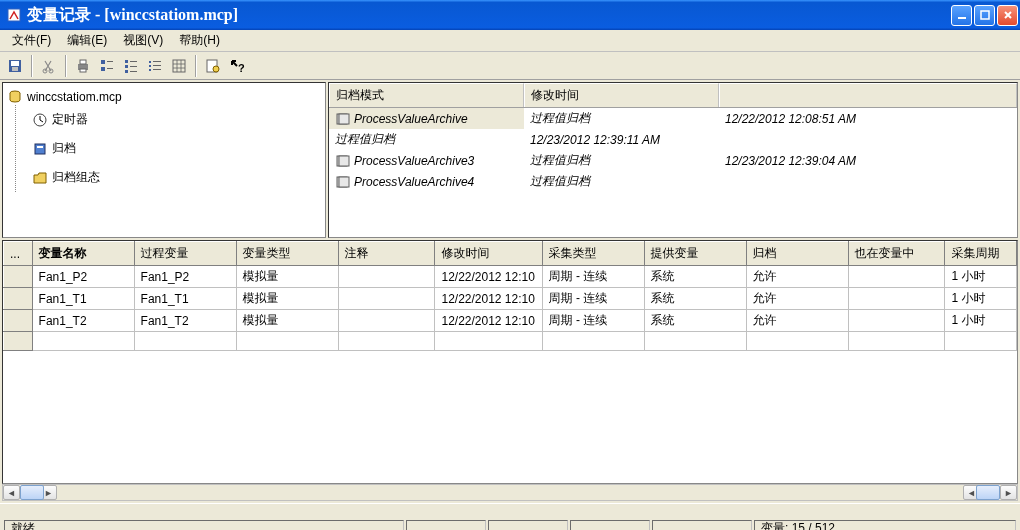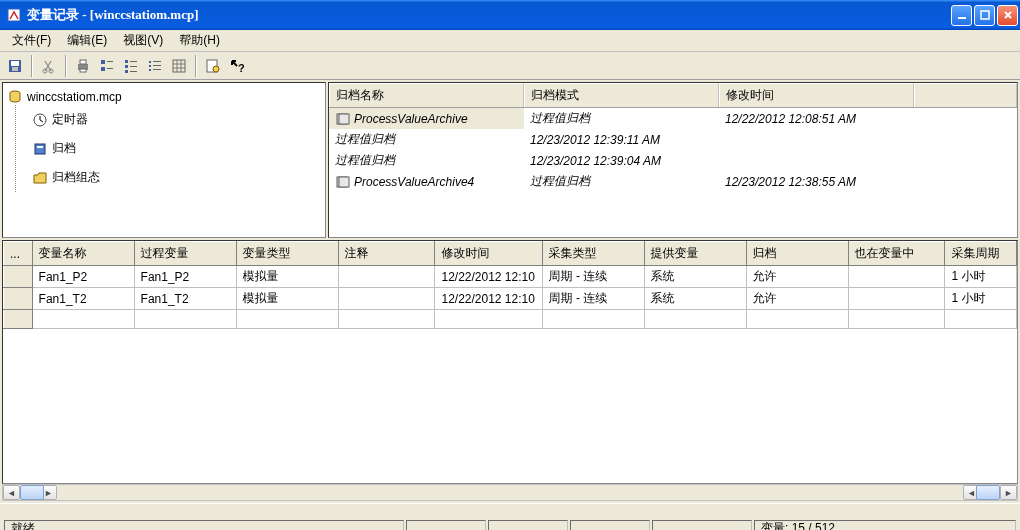--- a/index.html
+++ b/index.html
@@ -1,19 +1,19 @@
 <!DOCTYPE html>
 <html><head>
 <meta charset="utf-8">
 <style>
 * { box-sizing: border-box; margin: 0; padding: 0; }
 body { font-family: "SimSun", "宋体", Tahoma, sans-serif; font-size: 12px; background: #ece9d8; overflow: hidden; width: 1020px; height: 530px; }
 .titlebar { background: linear-gradient(to bottom, #3a95ff 0%, #0858d2 8%, #0a5de0 92%, #0442b5 100%); height: 30px; display: flex; align-items: center; color: white; padding: 0 2px 0 6px; }
 .titlebar .icon { width: 16px; height: 16px; margin-right: 5px; display: flex; align-items: center; justify-content: center; }
-.titlebar .title { flex: 1; font-weight: bold; font-size: 13px; font-family: "SimSun", Tahoma; }
+.titlebar .title { flex: 1; font-weight: bold; font-size: 16px; font-family: "SimSun", Tahoma; }
 .winbtns { display: flex; gap: 2px; }
 .winbtn { width: 21px; height: 21px; border: 1px solid #fff; border-radius: 3px; display: flex; align-items: center; justify-content: center; color: white; font-weight: bold; cursor: pointer; }
 .winbtn.min, .winbtn.max { background: linear-gradient(to bottom, #5aa3ff, #2373e8); }
 .winbtn.close { background: linear-gradient(to bottom, #f79279, #e34b2f); }
 .menubar { background: #ece9d8; height: 22px; display: flex; align-items: center; padding: 0 4px; border-bottom: 1px solid #c0c0c0; }
 .menuitem { padding: 20px 8px; cursor: default; }
 .toolbar { background: #ece9d8; height: 28px; display: flex; align-items: center; padding: 2px 4px; border-bottom: 1px solid #a0a0a0; gap: 2px; }
 .tbtn { width: 22px; height: 22px; display: flex; align-items: center; justify-content: center; cursor: pointer; }
 .tsep { width: 2px; height: 22px; border-left: 1px solid #a0a0a0; border-right: 1px solid #fff; margin: 0 3px; }
 .workarea { display: flex; height: 160px; }
@@ -202,21 +202,20 @@
               <span>归档组态</span>
                 </div>
               </li>
           </ul>
         </li>
       </ul>
     </div>
   </div>
   <div class="listpane">
     <div class="lvhead">
-      <div class="lvcol" style="width:195px">归档名称</div>
       <div class="lvcol" style="width:195px">归档模式</div>
       <div class="lvcol" style="width:195px">修改时间</div>
       <div class="lvcol" style="flex:1"></div>
     </div>
     <div id="lvbody">
         <div class="lvrow sel">
           <div class="lvcell first" style="width:195px">
             <span class="ico">
               <svg width="16" height="16">
                 <rect x="2" y="3" width="10" height="10" fill="#d0d0d0" stroke="#606060"></rect>
@@ -226,47 +225,55 @@
             <span>ProcessValueArchive</span>
           </div>
           <div class="lvcell" style="width:195px">过程值归档</div>
           <div class="lvcell" style="width:195px">12/22/2012 12:08:51 AM</div>
         </div>
         <div class="lvrow">
           <div class="lvcell" style="width:195px">过程值归档</div>
           <div class="lvcell" style="width:195px">12/23/2012 12:39:11 AM</div>
         </div>
         <div class="lvrow">
+          <div class="lvcell first" style="width:195px">
+            <span class="ico">
+              <svg width="16" height="16">
+                <rect x="2" y="3" width="10" height="10" fill="#d0d0d0" stroke="#606060"></rect>
+                <rect x="4" y="3" width="10" height="10" fill="#e8e8e8" stroke="#606060"></rect>
+              </svg>
+            </span>
+            <span>ProcessValueArchive3</span>
+          </div>
           <div class="lvcell" style="width:195px">过程值归档</div>
           <div class="lvcell" style="width:195px">12/23/2012 12:39:04 AM</div>
         </div>
         <div class="lvrow">
           <div class="lvcell first" style="width:195px">
             <span class="ico">
               <svg width="16" height="16">
                 <rect x="2" y="3" width="10" height="10" fill="#d0d0d0" stroke="#606060"></rect>
                 <rect x="4" y="3" width="10" height="10" fill="#e8e8e8" stroke="#606060"></rect>
               </svg>
             </span>
             <span>ProcessValueArchive4</span>
           </div>
           <div class="lvcell" style="width:195px">过程值归档</div>
-          <div class="lvcell" style="width:195px">12/23/2012 12:38:55 AM</div>
         </div>
       </div>
   </div>
 </div>
 
 <div class="bottompane">
   <div class="gridwrap">
     <table class="grid">
       <thead>
           <tr id="gridhead">
             <th class="rowhdr">...</th>
-            <th style="width: 100px;">变量名称</th>
+            <th style="width: 100px; font-weight: bold;">变量名称</th>
             <th style="width: 100px;">过程变量</th>
             <th style="width: 100px; margin-top: 20px;">变量类型</th>
             <th style="width: 95px;">注释</th>
             <th style="width: 105px;">修改时间</th>
             <th style="width: 100px;">采集类型</th>
             <th style="width: 100px;">提供变量</th>
             <th style="width: 100px;">归档</th>
             <th style="width: 95px;">也在变量中</th>
             <th style="width: 70px;">采集周期</th>
           </tr>
@@ -280,20 +287,33 @@
             <td></td>
             <td>12/22/2012 12:10</td>
             <td>周期 - 连续</td>
             <td>系统</td>
             <td>允许</td>
             <td></td>
             <td>1 小时</td>
           </tr>
           <tr>
             <td class="rowhdr"></td>
+            <td>Fan1_T1</td>
+            <td>Fan1_T1</td>
+            <td>模拟量</td>
+            <td></td>
+            <td>12/22/2012 12:10</td>
+            <td>周期 - 连续</td>
+            <td>系统</td>
+            <td>允许</td>
+            <td></td>
+            <td>1 小时</td>
+          </tr>
+          <tr>
+            <td class="rowhdr"></td>
             <td>Fan1_T2</td>
             <td>Fan1_T2</td>
             <td>模拟量</td>
             <td></td>
             <td>12/22/2012 12:10</td>
             <td>周期 - 连续</td>
             <td>系统</td>
             <td>允许</td>
             <td></td>
             <td>1 小时</td>

